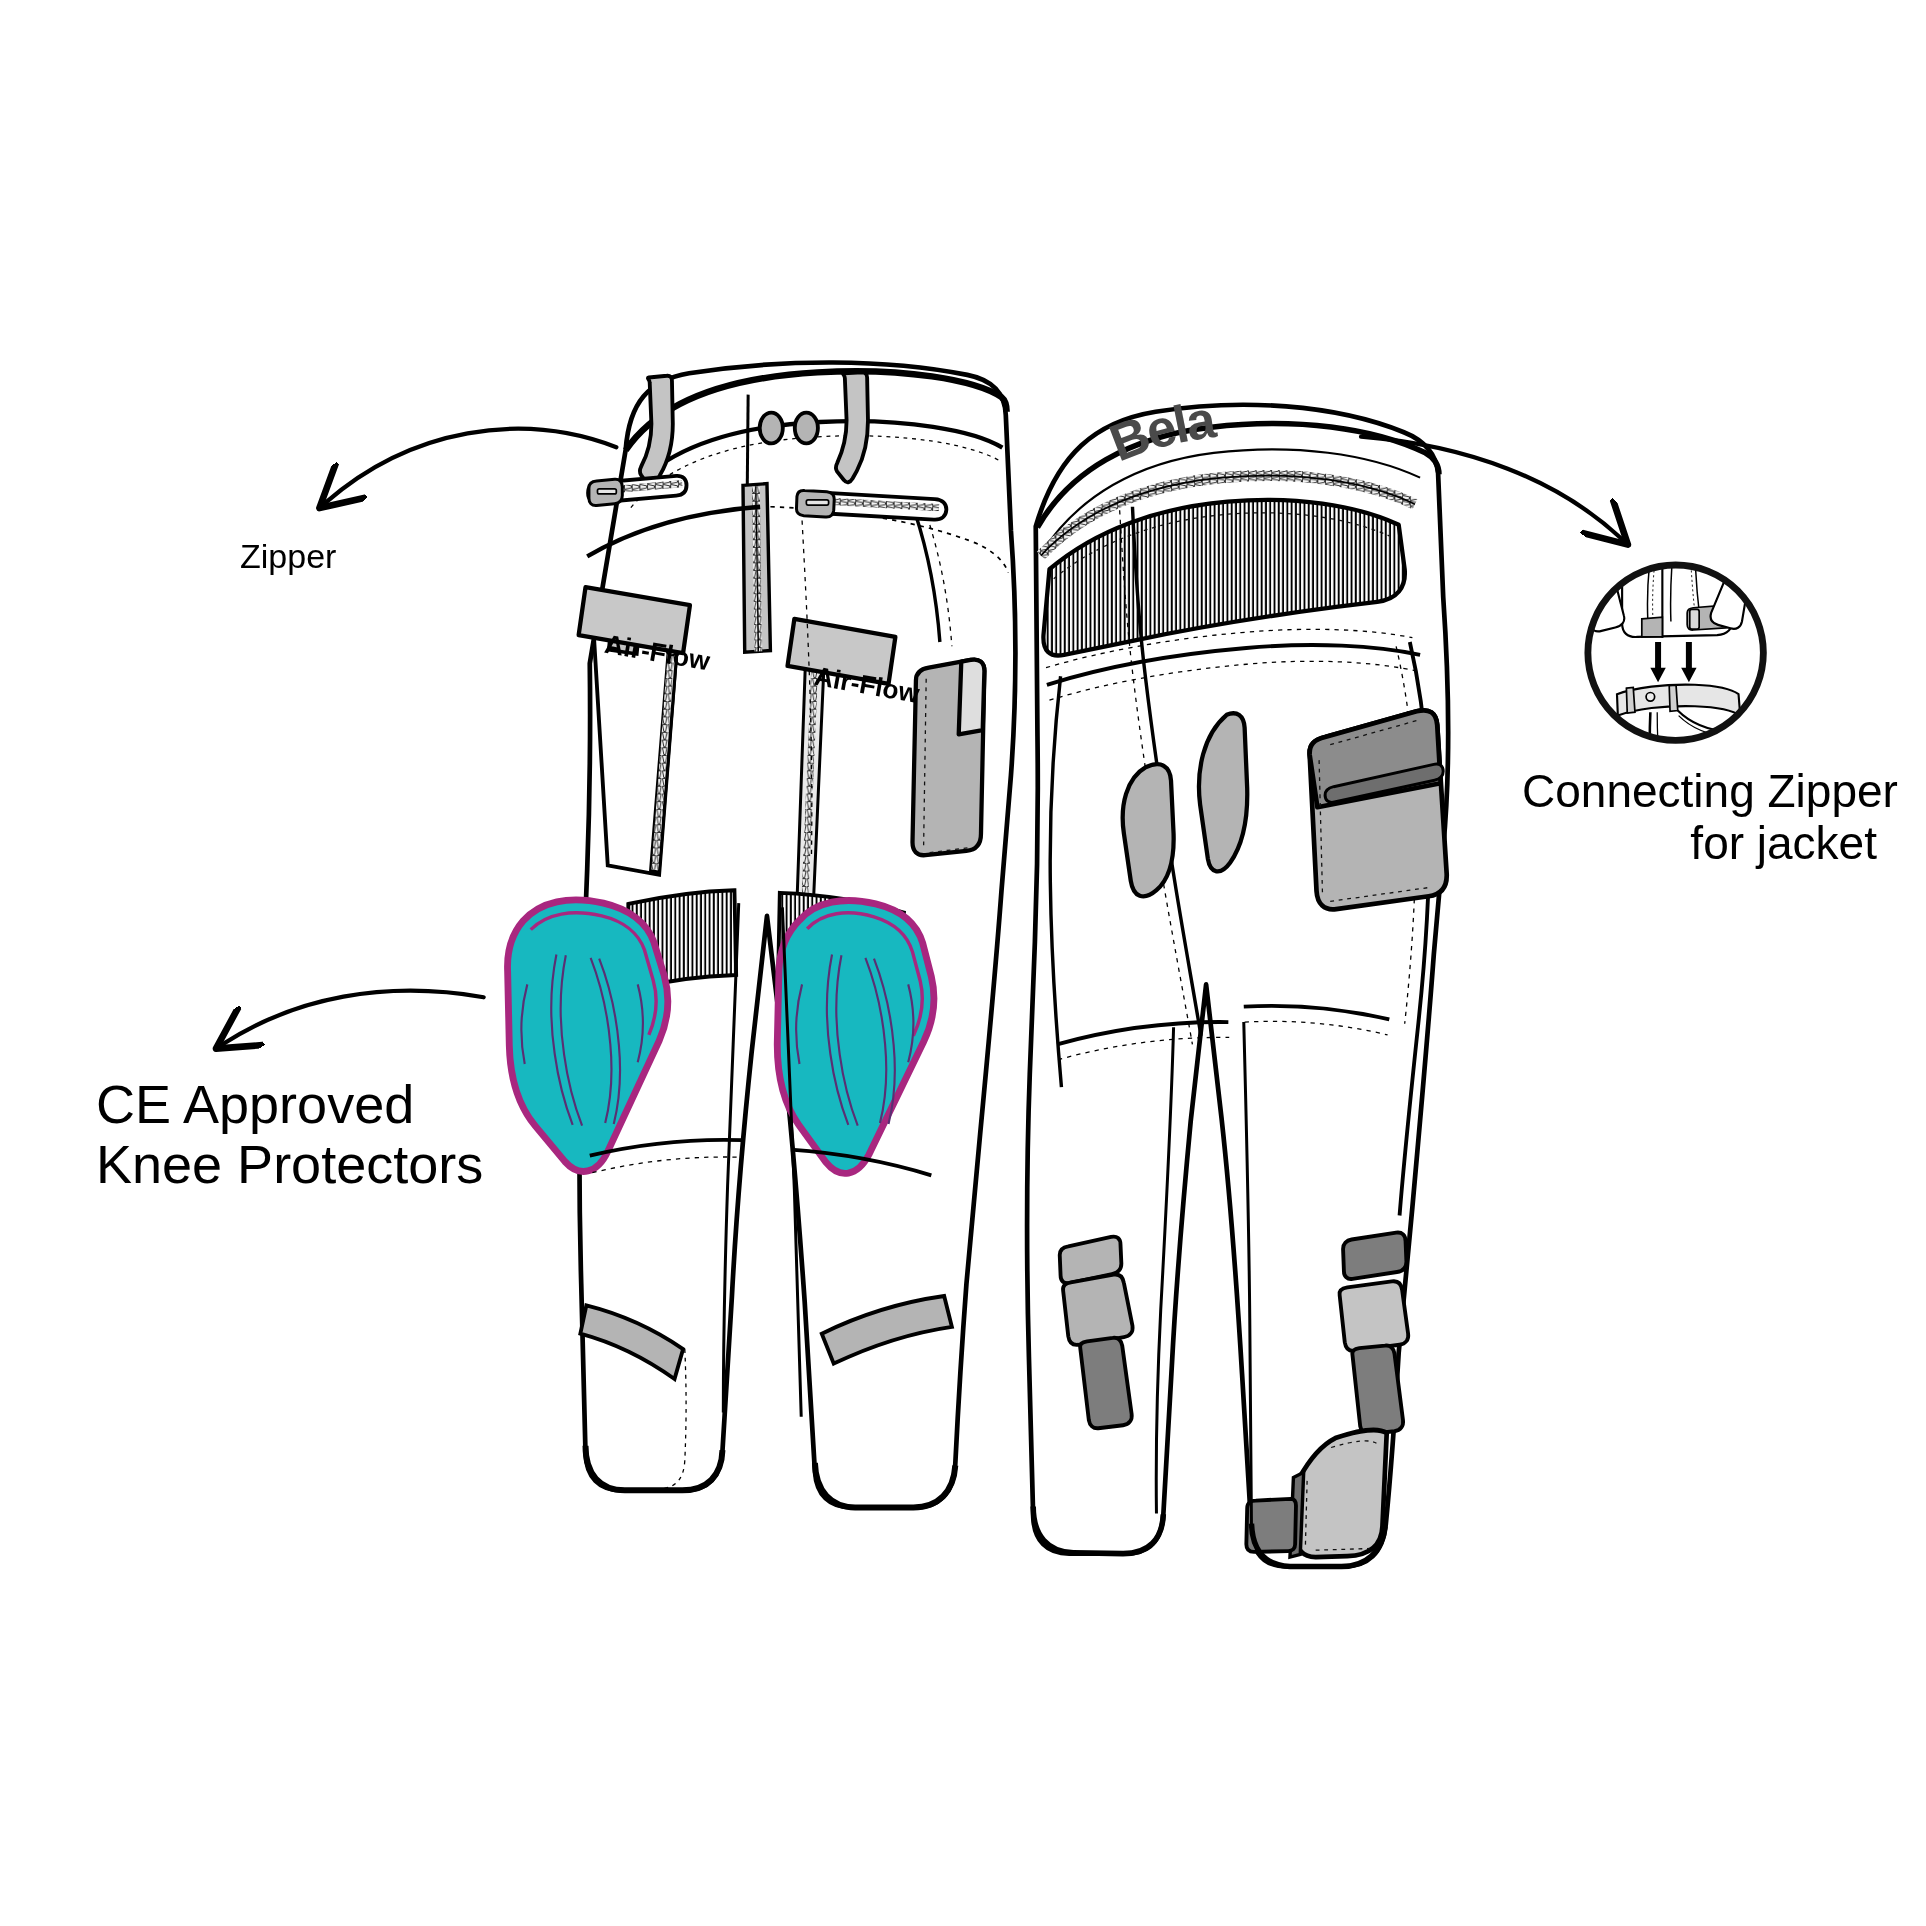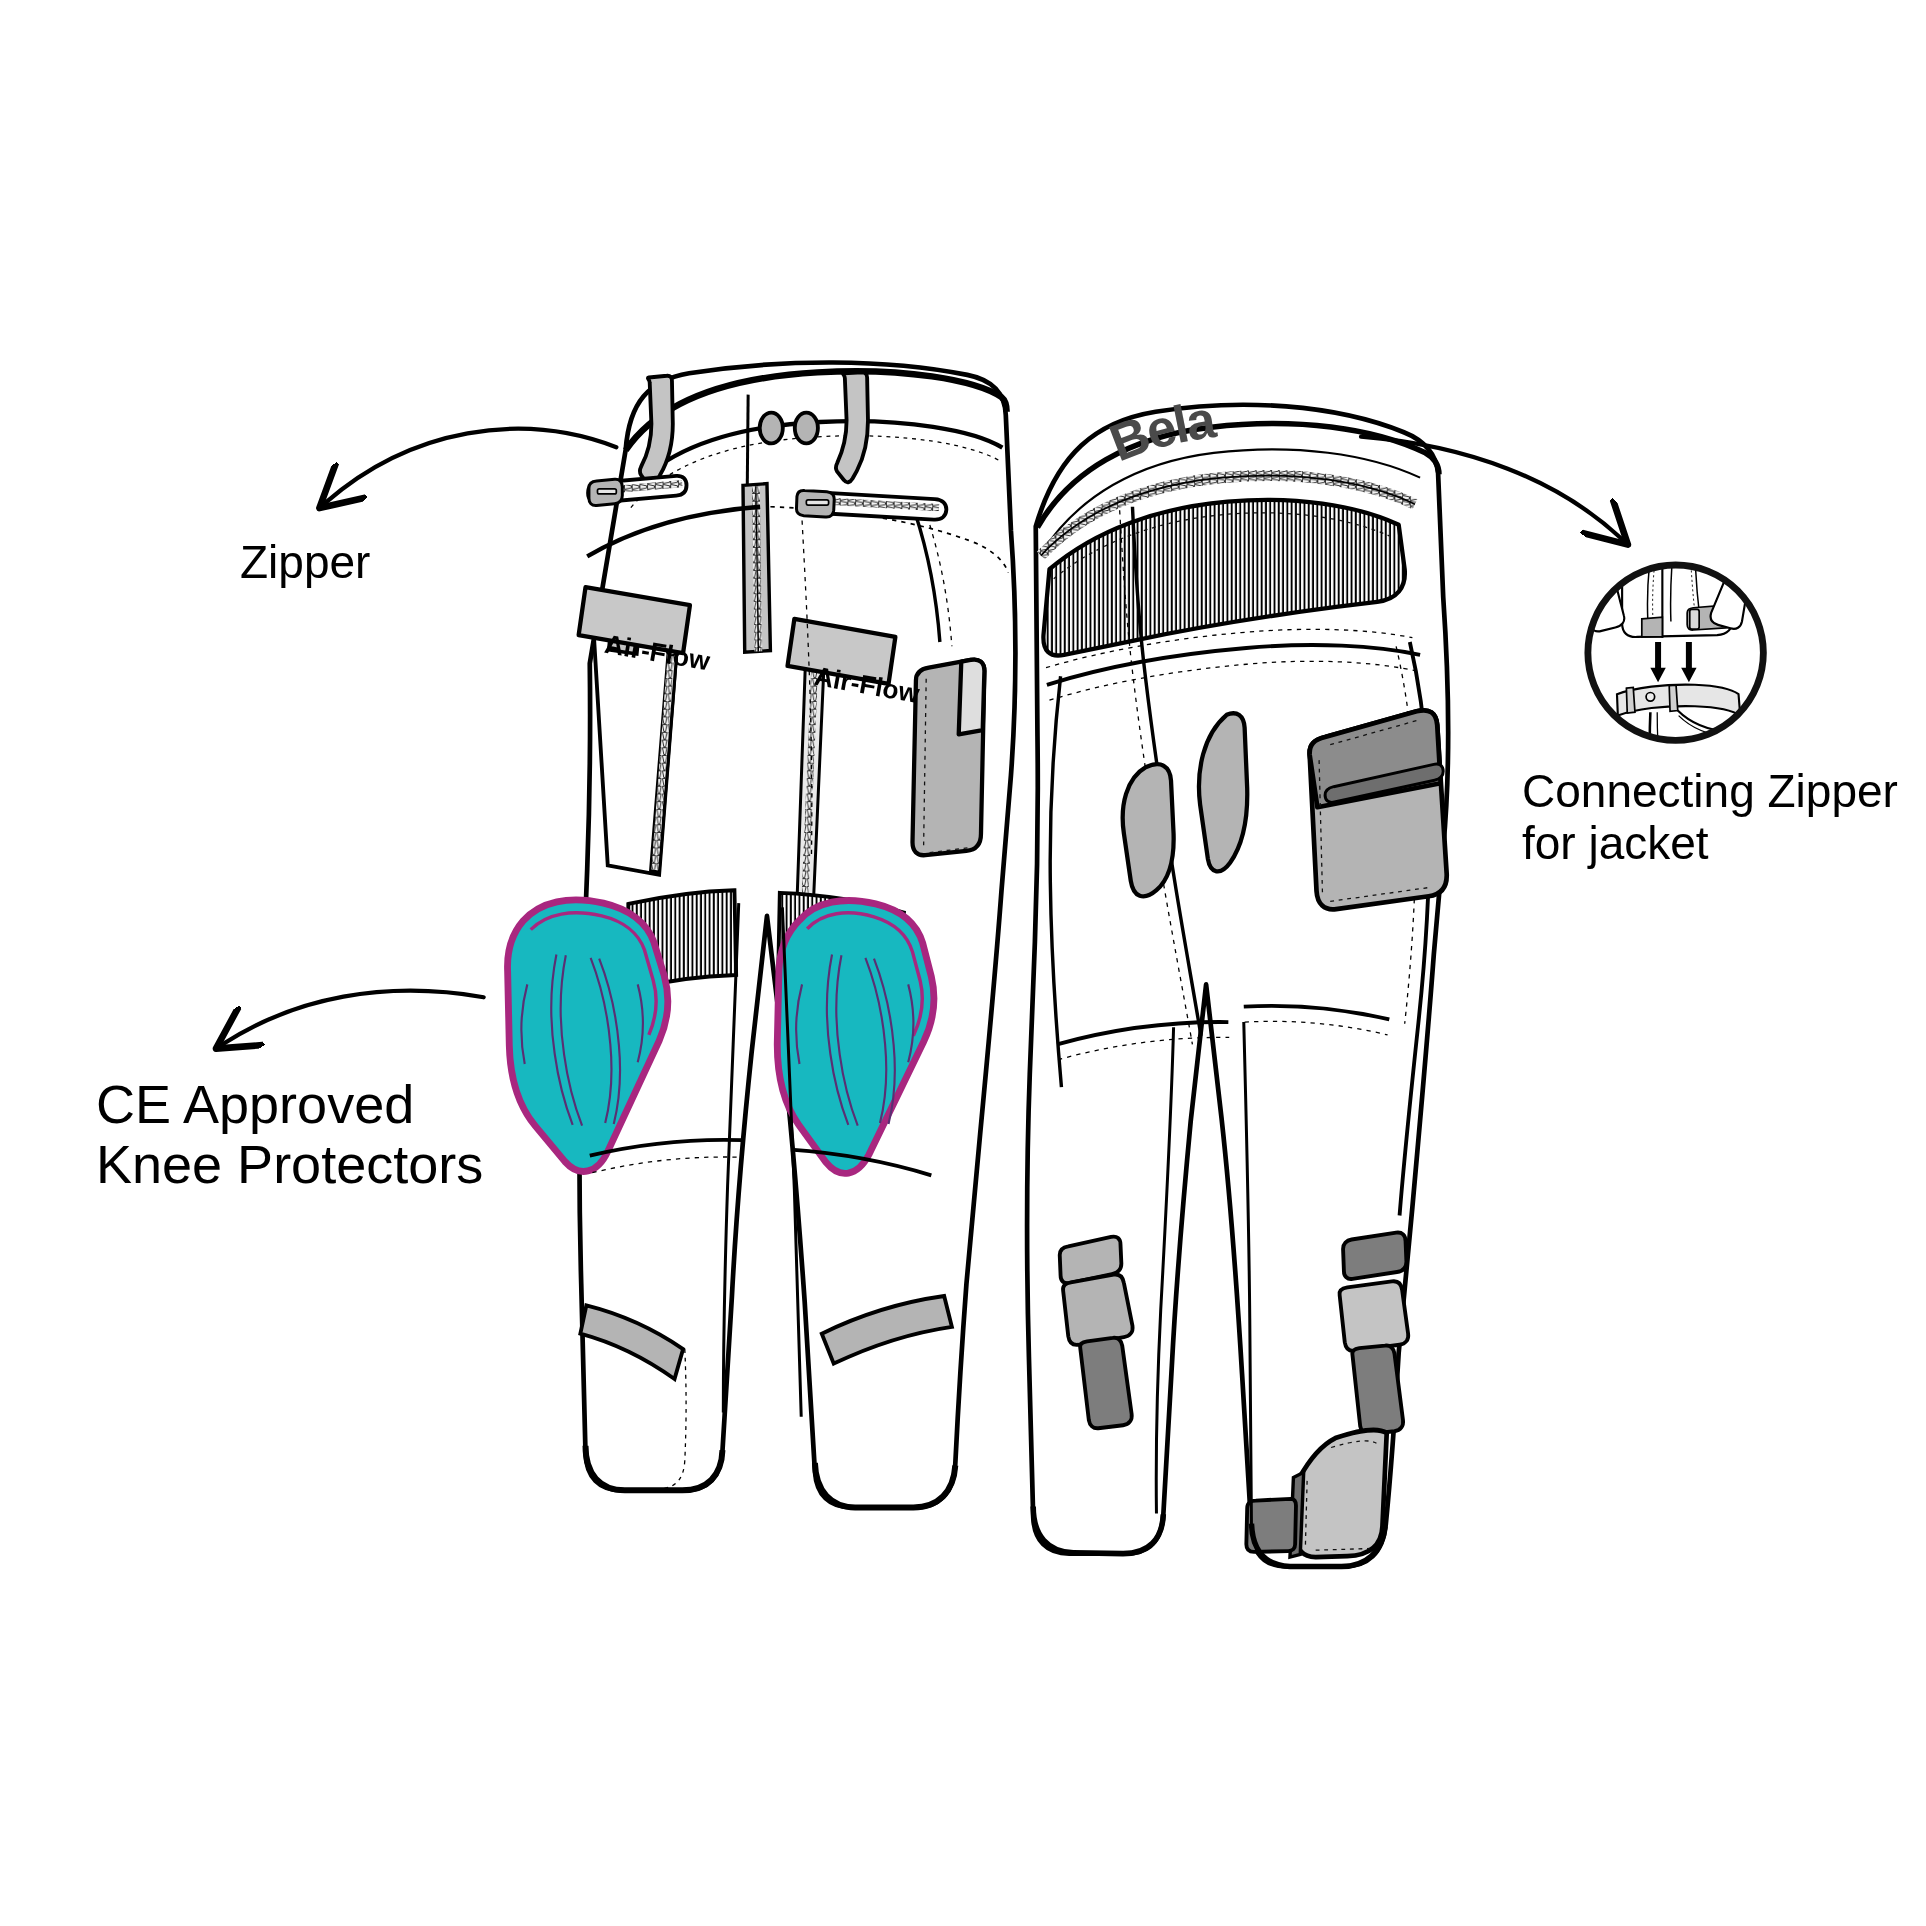--- a/index.html
+++ b/index.html
@@ -1,23 +1,23 @@
 <!DOCTYPE html>
 <html style="font-size:6.8px"><head>
 <meta charset="utf-8">
 <style>
   html,body{margin:0;padding:0;background:#ffffff;}
   body{width:1926px;height:1926px;overflow:hidden;
        font-family:"Liberation Sans",sans-serif;color:#000;}
   #stage{position:relative;width:1926px;height:1926px;background:#fff;}
   #art{position:absolute;left:0;top:0;width:1926px;height:1926px;}
   .anno{position:absolute;white-space:pre;line-height:1.12;}
-  #zipper-label{left:240px;top:537px;font-size:46px;}
+  #zipper-label{left:240px;top:537px;font-size:34px;}
   #knee-label{left:96px;top:1074px;font-size:54px;}
-  #connect-label{left:1522px;top:766px;font-size:46px;text-align:left;width:355px;}
+  #connect-label{left:1522px;top:766px;font-size:46px;text-align:right;width:355px;}
 </style>
 </head>
 <body>
 
 <div id="stage">
 
 <svg id="art" viewBox="0 0 4500 4500" xmlns="http://www.w3.org/2000/svg">
   <defs>
     <pattern id="meshStripe" width="10" height="26" patternUnits="userSpaceOnUse">
       <rect width="10" height="26" fill="#b9b9b9"></rect>

